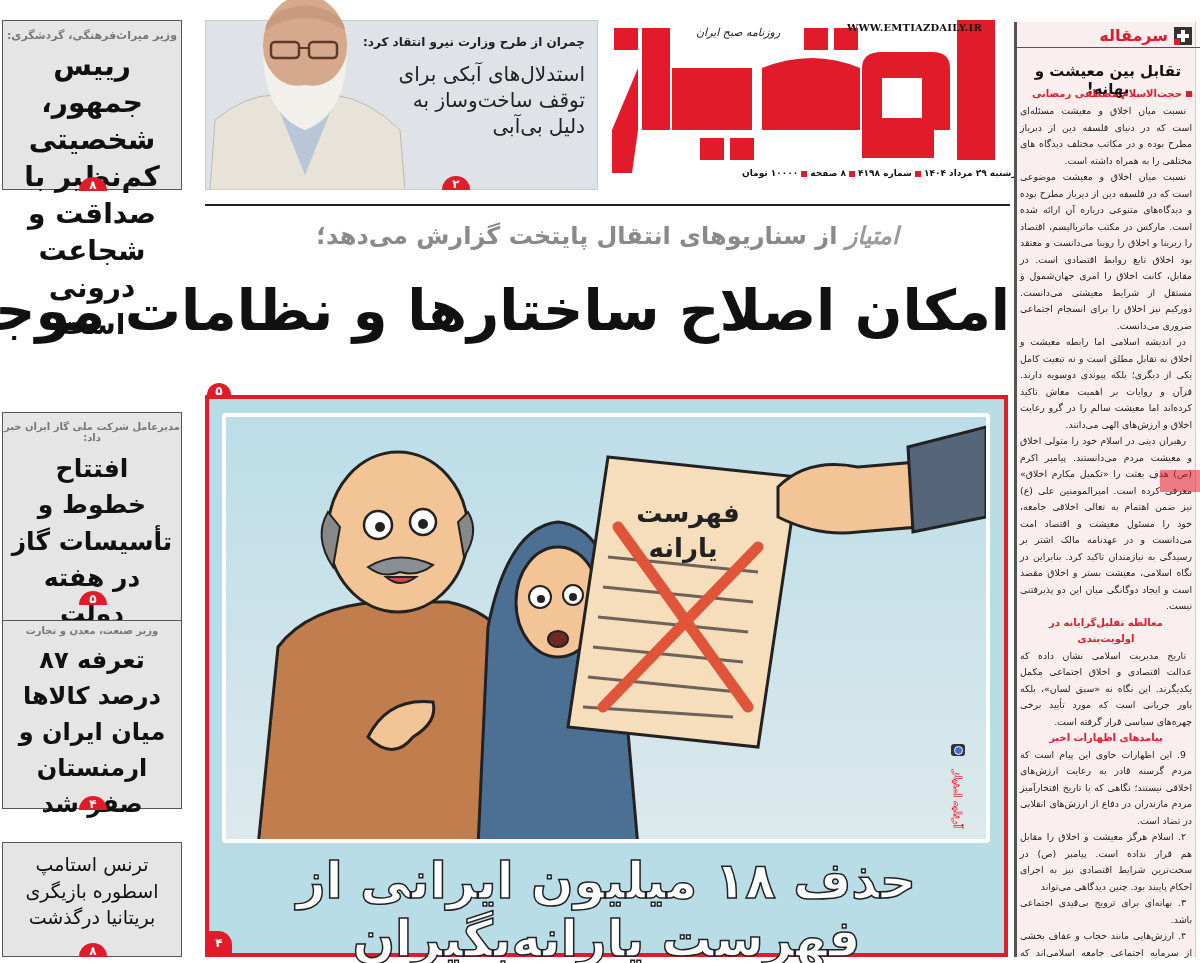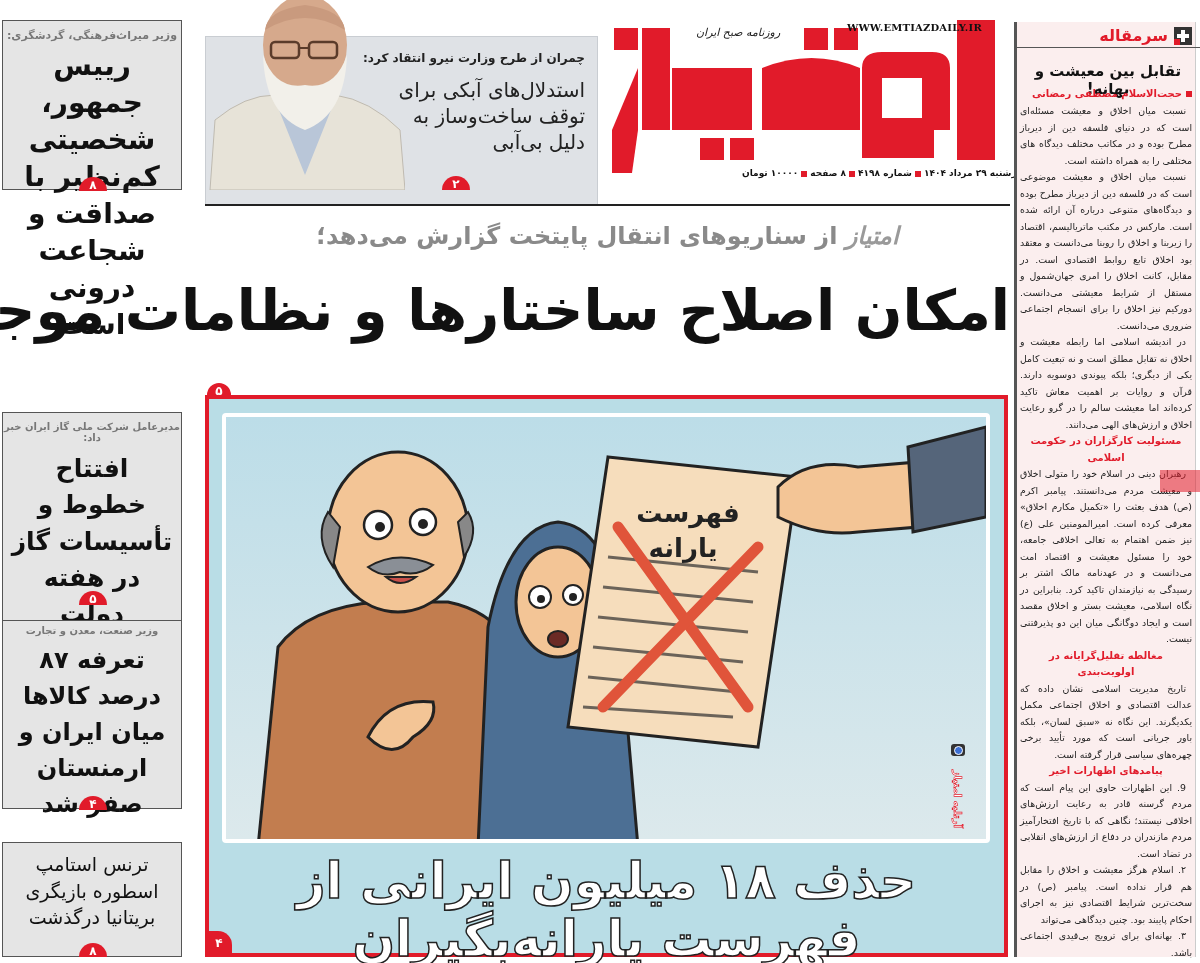--- a/index.html
+++ b/index.html
@@ -15,21 +15,21 @@
     .badge-half { height: 14px; border-radius: 14px 14px 0 0; line-height: 16px; }
 
     
     .logo { position: absolute; left: 612px; top: 8px; width: 386px; height: 168px; }
     .site-url { position: absolute; left: 847px; top: 22px; font-family: "DejaVu Serif", serif; font-weight: bold; font-size: 10px; color: #111; direction: ltr; letter-spacing: 0.2px; }
     .tagline { position: absolute; left: 696px; top: 26px; font-family: "DejaVu Serif", serif; font-style: italic; font-size: 11px; color: #222; }
     .issue-line { position: absolute; left: 742px; top: 168px; font-size: 9px; color: #111; font-weight: bold; white-space: nowrap; }
     .issue-line .sq { display: inline-block; width: 6px; height: 6px; background: #e11b2a; margin: 0 3px; vertical-align: middle; }
 
     
-    .teaser { position: absolute; left: 205px; top: 36px; width: 393px; height: 170px; background: #dfe2e6; border: 1.5px solid #c9cdd2; }
+    .teaser { position: absolute; left: 205px; top: 20px; width: 393px; height: 170px; background: #dfe2e6; border: 1.5px solid #c9cdd2; }
     .teaser-photo { position: absolute; left: 205px; top: 0px; width: 200px; height: 190px; }
     .teaser .kicker { position: absolute; right: 12px; top: 14px; font-size: 12px; color: #222; font-weight: bold; }
     .teaser .head { position: absolute; right: 12px; top: 40px; font-size: 20px; color: #222; line-height: 1.3; text-align: right; width: 200px; }
 
     
     .rule-top { position: absolute; left: 205px; top: 204px; width: 805px; height: 2px; background: #222; }
     .supertitle { position: absolute; left: 205px; top: 222px; width: 805px; text-align: center; font-size: 24px; font-weight: 900; color: #8a8a8a; }
     .supertitle .brand { color: #9a9a9a; font-style: italic; }
     .main-head { position: absolute; left: 0px; top: 275px; width: 1010px; text-align: center; font-size: 56px; font-weight: 900; color: #111; letter-spacing: -2px; line-height: 1.3; white-space: nowrap; }
 
@@ -194,21 +194,20 @@
       <span class="red"></span>
     </span>
   <span class="ed-label">سرمقاله</span>
 </div>
 <div class="ed-title">تقابل بین معیشت و بهانه!</div>
 <div class="ed-author"><span class="sq"></span><span>حجت‌الاسلام مصطفی رمضانی</span></div>
 <div class="ed-body">
   <p>نسبت میان اخلاق و معیشت مسئله‌ای است که در دنیای فلسفه دین از دیرباز مطرح بوده و در مکاتب مختلف دیدگاه های مختلفی را به همراه داشته است.</p>
   <p>نسبت میان اخلاق و معیشت موضوعی است که در فلسفه دین از دیرباز مطرح بوده و دیدگاه‌های متنوعی درباره آن ارائه شده است. مارکس در مکتب ماتریالیسم، اقتصاد را زیربنا و اخلاق را روبنا می‌دانست و معتقد بود اخلاق تابع روابط اقتصادی است. در مقابل، کانت اخلاق را امری جهان‌شمول و مستقل از شرایط معیشتی می‌دانست. دورکیم نیز اخلاق را برای انسجام اجتماعی ضروری می‌دانست.</p>
   <p>در اندیشه اسلامی اما رابطه معیشت و اخلاق نه تقابل مطلق است و نه تبعیت کامل یکی از دیگری؛ بلکه پیوندی دوسویه دارند. قرآن و روایات بر اهمیت معاش تاکید کرده‌اند اما معیشت سالم را در گرو رعایت اخلاق و ارزش‌های الهی می‌دانند.</p>
-  <p class="sub">مسئولیت کارگزاران در حکومت اسلامی</p>
   <p>رهبران دینی در اسلام خود را متولی اخلاق و معیشت مردم می‌دانستند. پیامبر اکرم (ص) هدف بعثت را «تکمیل مکارم اخلاق» معرفی کرده است. امیرالمومنین علی (ع) نیز ضمن اهتمام به تعالی اخلاقی جامعه، خود را مسئول معیشت و اقتصاد امت می‌دانست و در عهدنامه مالک اشتر بر رسیدگی به نیازمندان تاکید کرد. بنابراین در نگاه اسلامی، معیشت بستر و اخلاق مقصد است و ایجاد دوگانگی میان این دو پذیرفتنی نیست.</p>
   <p class="sub">مغالطه تقلیل‌گرایانه در اولویت‌بندی</p>
   <p>تاریخ مدیریت اسلامی نشان داده که عدالت اقتصادی و اخلاق اجتماعی مکمل یکدیگرند. این نگاه نه «سبق لسان»، بلکه باور جریانی است که مورد تأیید برخی چهره‌های سیاسی قرار گرفته است.</p>
   <p class="sub">پیامدهای اظهارات اخیر</p>
   <p>9. این اظهارات حاوی این پیام است که مردم گرسنه قادر به رعایت ارزش‌های اخلاقی نیستند؛ نگاهی که با تاریخ افتخارآمیز مردم مازندران در دفاع از ارزش‌های انقلابی در تضاد است.</p>
   <p>۲. اسلام هرگز معیشت و اخلاق را مقابل هم قرار نداده است. پیامبر (ص) در سخت‌ترین شرایط اقتصادی نیز به اجرای احکام پایبند بود. چنین دیدگاهی می‌تواند</p>
   <p>۳. بهانه‌ای برای ترویج بی‌قیدی اجتماعی باشد.</p>
   <p>۴. ارزش‌هایی مانند حجاب و عفاف بخشی از سرمایه اجتماعی جامعه اسلامی‌اند که تضعیف آن‌ها آسیب‌های جبران‌ناپذیری در پی دارد.</p>
 
 </div>

